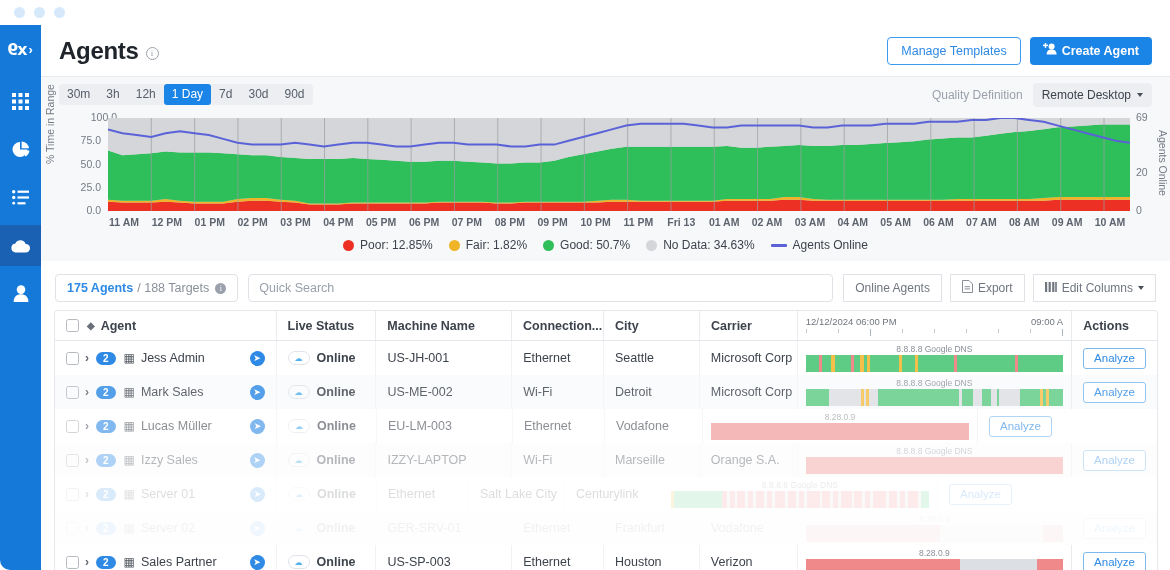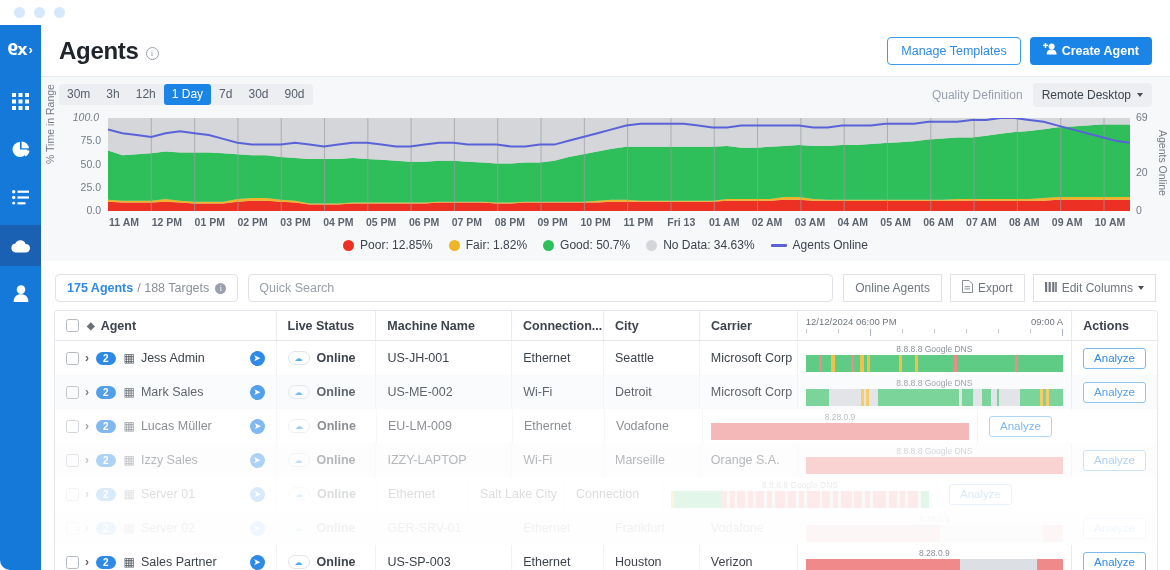--- a/index.html
+++ b/index.html
@@ -337,21 +337,21 @@
   </div>
 
   <div class="chart-wrap">
     <div class="ylabel-left">% Time in Range</div>
     <div class="ylabel-right">Agents Online</div>
     <div id="yticks">
         <div class="ytick" style="left: 22px; top: 92px;">0.0</div>
         <div class="ytick" style="left: 22px; top: 68.75px;">25.0</div>
         <div class="ytick" style="left: 22px; top: 45.5px;">50.0</div>
         <div class="ytick" style="left: 22px; top: 22.25px;">75.0</div>
-        <div class="ytick" style="left: 20px; top: -1px; font-style: italic;">100.0</div>
+        <div class="ytick" style="left: 38px; top: -1px;">100.0</div>
       </div>
     <div id="y2ticks">
         <div class="ytick-r" style="left: 1095px; top: 92px;">0</div>
         <div class="ytick-r" style="left: 1095px; top: 54.0408px;">20</div>
         <div class="ytick-r" style="left: 1095px; top: -1px;">69</div>
       </div>
     <div class="plot">
       <svg id="plotsvg" width="1022" height="93" viewBox="0 0 1022 93" preserveAspectRatio="none">
           <path d="M0.0,83.7 L14.4,84.6 L28.8,84.6 L43.2,84.6 L57.6,83.7 L72.0,84.6 L86.4,85.6 L100.8,85.6 L115.2,85.6 L129.5,83.7 L143.9,82.8 L158.3,82.8 L172.7,83.7 L187.1,84.6 L201.5,86.5 L215.9,86.5 L230.3,86.5 L244.7,85.6 L259.1,85.6 L273.5,85.6 L287.9,85.6 L302.3,85.6 L316.7,85.6 L331.1,84.6 L345.5,84.6 L359.9,84.6 L374.3,84.6 L388.6,85.6 L403.0,85.6 L417.4,84.6 L431.8,84.6 L446.2,84.6 L460.6,84.6 L475.0,84.6 L489.4,84.6 L503.8,83.7 L518.2,83.7 L532.6,83.7 L547.0,83.7 L561.4,83.7 L575.8,83.7 L590.2,83.7 L604.6,83.7 L619.0,82.8 L633.4,82.8 L647.7,82.8 L662.1,82.8 L676.5,81.8 L690.9,81.8 L705.3,82.8 L719.7,82.8 L734.1,82.8 L748.5,82.8 L762.9,82.8 L777.3,82.8 L791.7,82.8 L806.1,82.8 L820.5,82.8 L834.9,82.8 L849.3,82.8 L863.7,82.8 L878.1,82.8 L892.5,82.8 L906.8,82.8 L921.2,82.8 L935.6,82.8 L950.0,81.8 L964.4,81.8 L978.8,81.8 L993.2,81.8 L1007.6,81.8 L1022.0,81.8 L1022.0,93.0 L1007.6,93.0 L993.2,93.0 L978.8,93.0 L964.4,93.0 L950.0,93.0 L935.6,93.0 L921.2,93.0 L906.8,93.0 L892.5,93.0 L878.1,93.0 L863.7,93.0 L849.3,93.0 L834.9,93.0 L820.5,93.0 L806.1,93.0 L791.7,93.0 L777.3,93.0 L762.9,93.0 L748.5,93.0 L734.1,93.0 L719.7,93.0 L705.3,93.0 L690.9,93.0 L676.5,93.0 L662.1,93.0 L647.7,93.0 L633.4,93.0 L619.0,93.0 L604.6,93.0 L590.2,93.0 L575.8,93.0 L561.4,93.0 L547.0,93.0 L532.6,93.0 L518.2,93.0 L503.8,93.0 L489.4,93.0 L475.0,93.0 L460.6,93.0 L446.2,93.0 L431.8,93.0 L417.4,93.0 L403.0,93.0 L388.6,93.0 L374.3,93.0 L359.9,93.0 L345.5,93.0 L331.1,93.0 L316.7,93.0 L302.3,93.0 L287.9,93.0 L273.5,93.0 L259.1,93.0 L244.7,93.0 L230.3,93.0 L215.9,93.0 L201.5,93.0 L187.1,93.0 L172.7,93.0 L158.3,93.0 L143.9,93.0 L129.5,93.0 L115.2,93.0 L100.8,93.0 L86.4,93.0 L72.0,93.0 L57.6,93.0 L43.2,93.0 L28.8,93.0 L14.4,93.0 L0.0,93.0 Z" fill="#ed3024"></path>
           <path d="M0.0,81.8 L14.4,82.8 L28.8,82.8 L43.2,82.8 L57.6,80.9 L72.0,82.8 L86.4,83.7 L100.8,83.7 L115.2,83.7 L129.5,80.9 L143.9,80.0 L158.3,80.0 L172.7,81.8 L187.1,82.8 L201.5,85.6 L215.9,85.6 L230.3,85.6 L244.7,84.6 L259.1,84.6 L273.5,84.6 L287.9,84.6 L302.3,84.6 L316.7,84.6 L331.1,83.7 L345.5,83.7 L359.9,83.7 L374.3,83.7 L388.6,84.6 L403.0,84.6 L417.4,83.7 L431.8,83.7 L446.2,83.7 L460.6,83.7 L475.0,83.7 L489.4,82.8 L503.8,81.8 L518.2,81.8 L532.6,82.8 L547.0,82.8 L561.4,82.8 L575.8,82.8 L590.2,82.8 L604.6,82.8 L619.0,80.9 L633.4,80.9 L647.7,80.9 L662.1,80.9 L676.5,79.0 L690.9,79.0 L705.3,80.9 L719.7,81.8 L734.1,81.8 L748.5,81.8 L762.9,81.8 L777.3,81.8 L791.7,81.8 L806.1,81.8 L820.5,81.8 L834.9,81.8 L849.3,80.9 L863.7,80.9 L878.1,80.9 L892.5,80.9 L906.8,80.9 L921.2,80.9 L935.6,80.0 L950.0,79.0 L964.4,79.0 L978.8,79.0 L993.2,79.0 L1007.6,79.0 L1022.0,79.0 L1022.0,81.8 L1007.6,81.8 L993.2,81.8 L978.8,81.8 L964.4,81.8 L950.0,81.8 L935.6,82.8 L921.2,82.8 L906.8,82.8 L892.5,82.8 L878.1,82.8 L863.7,82.8 L849.3,82.8 L834.9,82.8 L820.5,82.8 L806.1,82.8 L791.7,82.8 L777.3,82.8 L762.9,82.8 L748.5,82.8 L734.1,82.8 L719.7,82.8 L705.3,82.8 L690.9,81.8 L676.5,81.8 L662.1,82.8 L647.7,82.8 L633.4,82.8 L619.0,82.8 L604.6,83.7 L590.2,83.7 L575.8,83.7 L561.4,83.7 L547.0,83.7 L532.6,83.7 L518.2,83.7 L503.8,83.7 L489.4,84.6 L475.0,84.6 L460.6,84.6 L446.2,84.6 L431.8,84.6 L417.4,84.6 L403.0,85.6 L388.6,85.6 L374.3,84.6 L359.9,84.6 L345.5,84.6 L331.1,84.6 L316.7,85.6 L302.3,85.6 L287.9,85.6 L273.5,85.6 L259.1,85.6 L244.7,85.6 L230.3,86.5 L215.9,86.5 L201.5,86.5 L187.1,84.6 L172.7,83.7 L158.3,82.8 L143.9,82.8 L129.5,83.7 L115.2,85.6 L100.8,85.6 L86.4,85.6 L72.0,84.6 L57.6,83.7 L43.2,84.6 L28.8,84.6 L14.4,84.6 L0.0,83.7 Z" fill="#f0b429"></path>
@@ -613,21 +613,21 @@
             <span class="chev-r">›</span>
             <span class="badge">2</span>
             <span class="win-ic">▦</span>
             <span>Lucas Müller</span>
             <span class="go">➤</span>
           </div>
           <div class="td c-status">
             <span class="cloud-pill">☁</span>
             <span class="status-txt">Online</span>
           </div>
-          <div class="td c-machine">EU-LM-009</div>
+          <div class="td c-machine">EU-LM-003</div>
           <div class="td c-conn">Ethernet</div>
           <div class="td c-carrier">Vodafone</div>
           <div class="td c-time tl-cell">
             <div class="tl-label">8.28.0.9</div>
             <div class="tl-bar">
               <div class="tl-seg" style="width: 100%; background: rgb(240, 138, 138);"></div>
             </div>
           </div>
           <div class="td c-actions">
             <div class="analyze">Analyze</div>
@@ -668,21 +668,21 @@
             <span class="win-ic">▦</span>
             <span>Server 01</span>
             <span class="go">➤</span>
           </div>
           <div class="td c-status">
             <span class="cloud-pill">☁</span>
             <span class="status-txt">Online</span>
           </div>
           <div class="td c-conn">Ethernet</div>
           <div class="td c-city">Salt Lake City</div>
-          <div class="td c-carrier">Connection</div>
+          <div class="td c-carrier">Centurylink</div>
           <div class="td c-time tl-cell">
             <div class="tl-label">8.8.8.8 Google DNS</div>
             <div class="tl-bar">
               <div class="tl-seg" style="width: 1.03093%; background: rgb(245, 192, 74);"></div>
               <div class="tl-seg" style="width: 18.5567%; background: rgb(95, 204, 133);"></div>
               <div class="tl-seg" style="width: 2.06186%; background: rgb(240, 138, 138);"></div>
               <div class="tl-seg" style="width: 1.03093%; background: rgb(220, 223, 227);"></div>
               <div class="tl-seg" style="width: 2.06186%; background: rgb(240, 138, 138);"></div>
               <div class="tl-seg" style="width: 1.03093%; background: rgb(220, 223, 227);"></div>
               <div class="tl-seg" style="width: 3.09278%; background: rgb(240, 138, 138);"></div>

